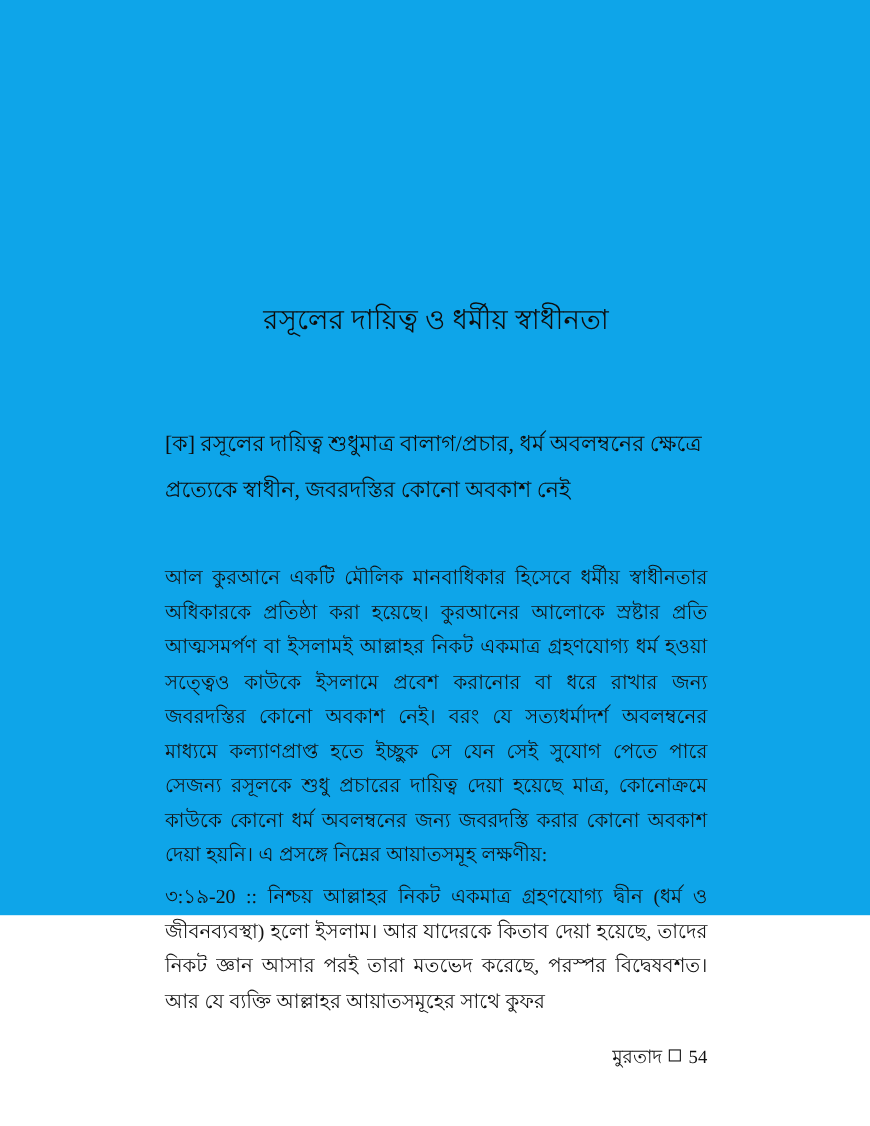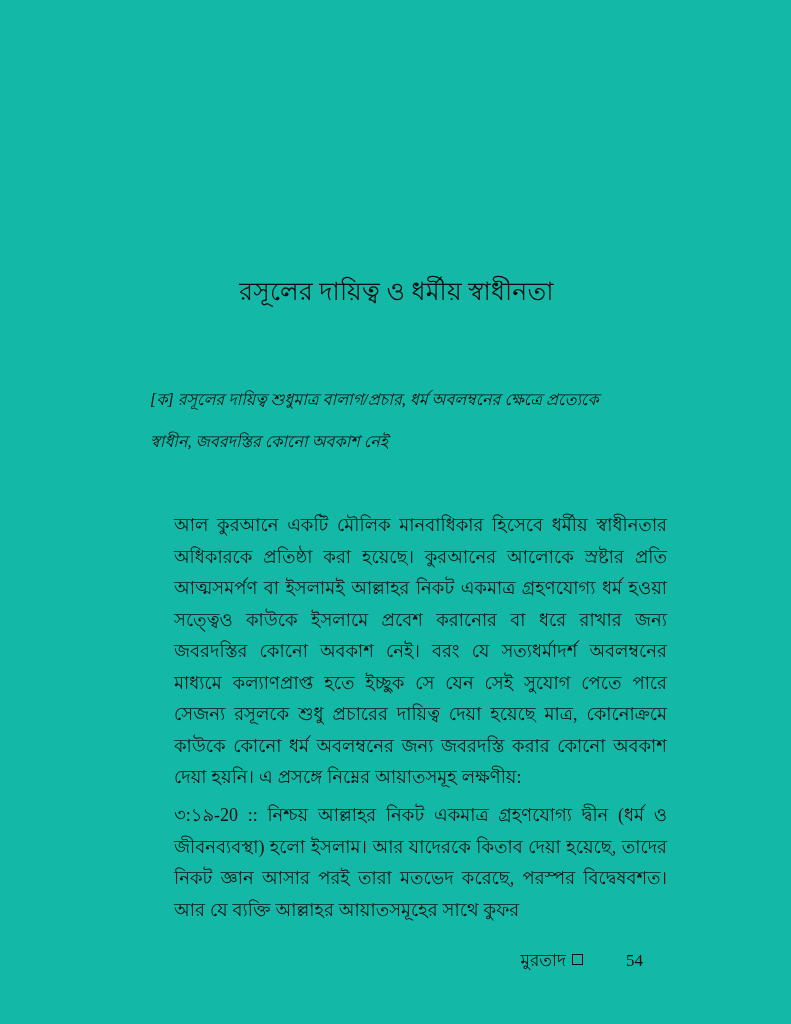--- a/index.html
+++ b/index.html
@@ -16,22 +16,22 @@
     font-family: "Liberation Serif", "DejaVu Serif", serif;
     color: #111111;
     -webkit-font-smoothing: antialiased;
   }
 
   .page {
     position: absolute;
     left: 0;
     top: 0;
     width: 791px;
-    height: 1024px;
-    background: #14b8a6;
+    height: 832px;
+    background: #0ea5e9;
   }
 
   
   .content {
     position: absolute;
     left: 150px;
     top: 0;
     width: 493px;
   }
 
@@ -50,39 +50,37 @@
     white-space: nowrap;
   }
 
   
   .section-heading {
     position: absolute;
     left: 0;
     top: 366px;
     width: 493px;
     text-align: left;
-    font-size: 16px;
+    font-size: 20px;
     line-height: 42px;
     font-weight: 400;
     color: #0d0d0d;
-    font-style: italic;
   }
 
   
   .body-para {
     position: absolute;
     left: 0;
     width: 493px;
     text-align: justify;
     text-align-last: left;
     font-size: 18px;
     line-height: 31.5px;
     color: #121212;
     word-spacing: 0.5px;
-    margin-left: 24px;
   }
   .para-main {
     top: 492px;
   }
   .para-ayat {
     top: 782px;
   }
 
   
   .page-footer {
@@ -92,21 +90,20 @@
     width: 493px;
     text-align: right;
     font-size: 17px;
     line-height: 26px;
     color: #111111;
     white-space: nowrap;
   }
   .footer-label,
   .footer-number {
     display: inline;
-    margin-left: 36px;
   }
   .footer-sep {
     display: inline-block;
     width: 11px;
     height: 11px;
     margin: 0 7px 0 6px;
     border: 1.4px solid #111111;
     vertical-align: 1px;
     box-sizing: border-box;
   }

